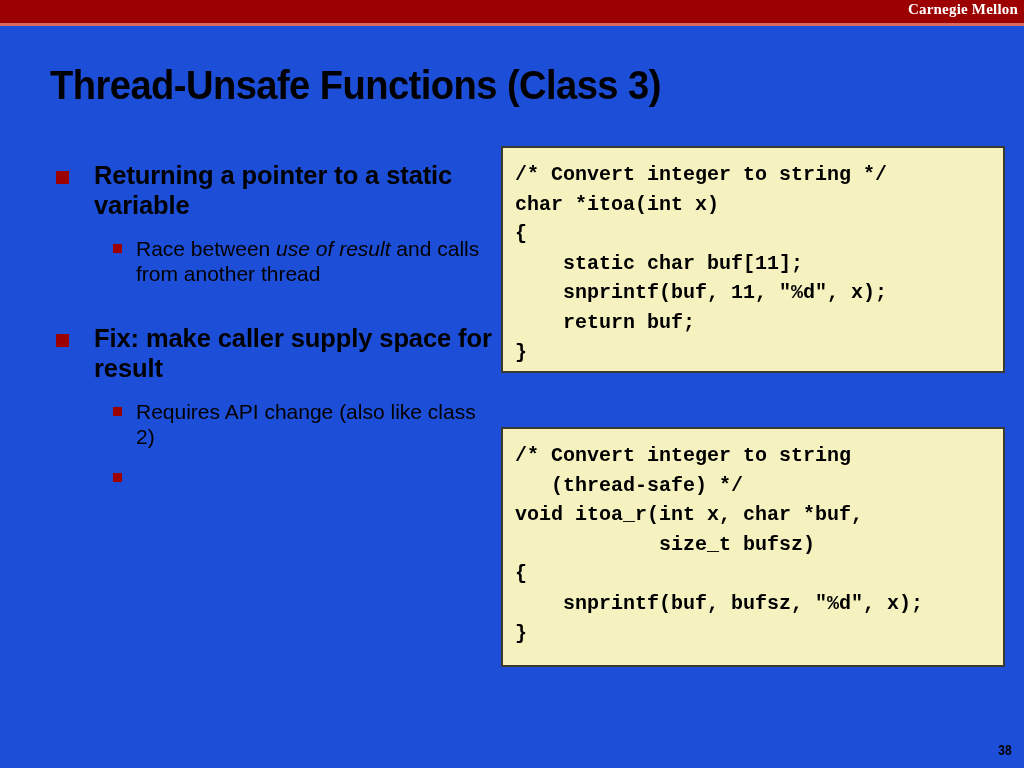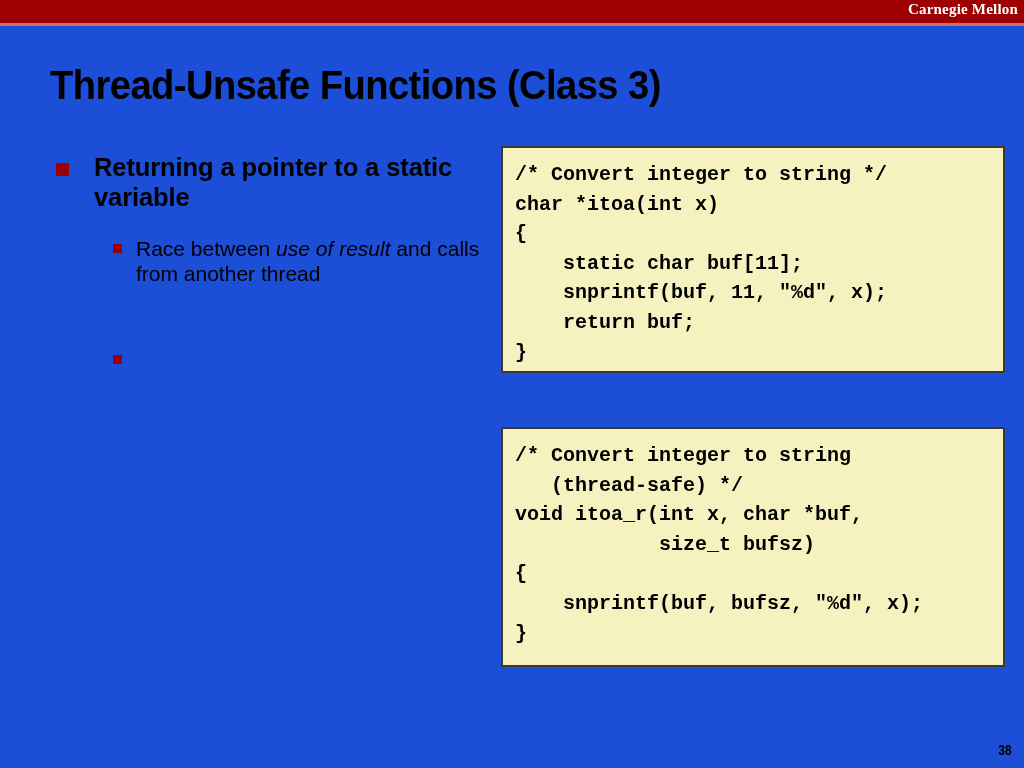--- a/index.html
+++ b/index.html
@@ -57,21 +57,21 @@
     letter-spacing: -0.6px;
     white-space: nowrap;
     transform: scaleX(0.93);
     transform-origin: left center;
   }
 
   
   #bullet-column {
     position: absolute;
     left: 52px;
-    top: 152px;
+    top: 160px;
     width: 440px;
   }
 
   .bullet-l1 {
     position: relative;
     padding-left: 42px;
     margin-bottom: 12px;
     font-size: 25.5px;
     font-weight: 700;
     line-height: 1.18;
@@ -83,21 +83,21 @@
     left: 4px;
     top: 11px;
     width: 13px;
     height: 13px;
     background: #9c0000;
   }
 
   .bullet-l2 {
     position: relative;
     padding-left: 84px;
-    margin-top: 24px;
+    margin-top: 16px;
     margin-bottom: 10px;
     font-size: 21px;
     font-weight: 400;
     line-height: 1.2;
     color: #000000;
   }
   .bullet-l2 > .marker {
     position: absolute;
     left: 61px;
     top: 8px;
@@ -170,21 +170,29 @@
     </div>
 
 
     <div class="bullet-l2">
       <span class="marker"></span>
       <span>Race between </span><em>use of result</em><span> and calls from another thread</span>
     </div>
 
     <div class="spacer-fix"></div>
 
-
+    <div class="bullet-l1">
+      <span class="marker"></span>
+      <span>Fix: make caller supply space for result</span>
+    </div>
+
+    <div class="bullet-l2">
+      <span class="marker"></span>
+      <span>Requires API change (also like class 2)</span>
+    </div>
 
     <div class="bullet-l2">
       <span class="marker"></span>
     </div>
 
   </div>
 
   <div class="code-box" id="code-box-1">/* Convert integer to string */
 char *itoa(int x)
 {

